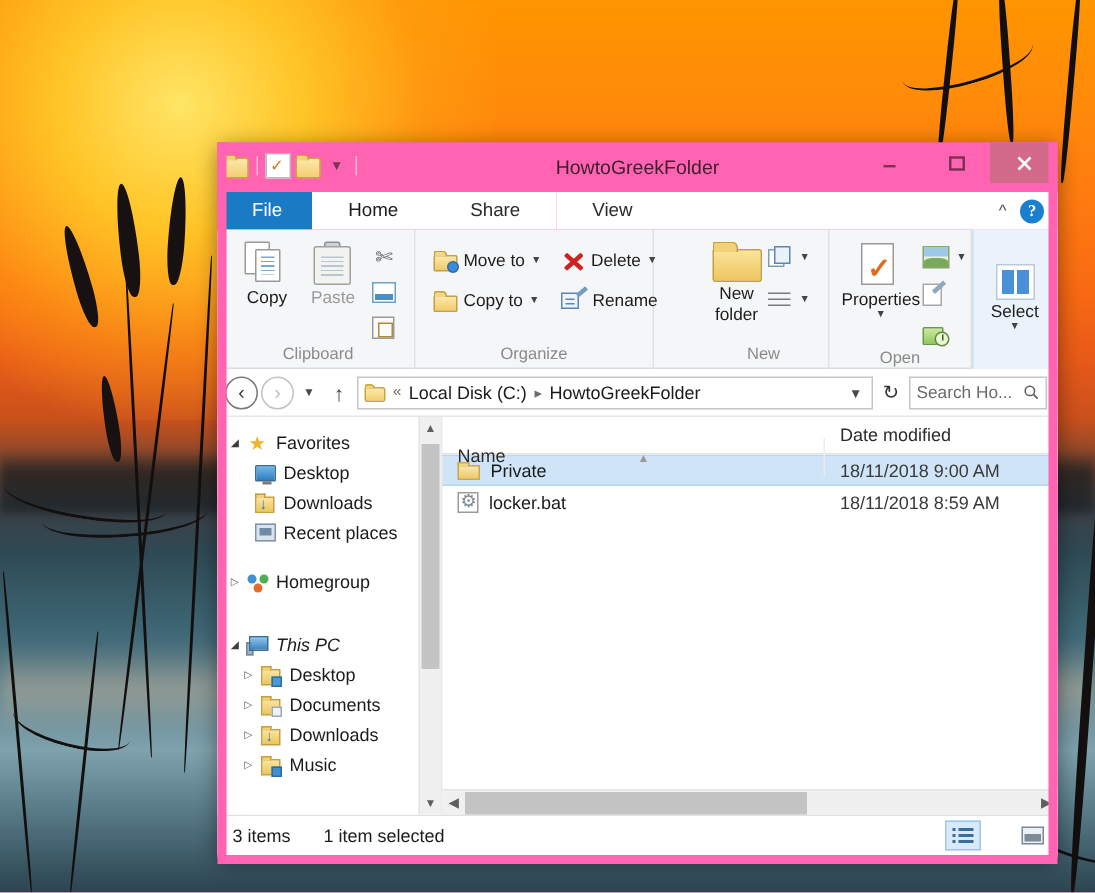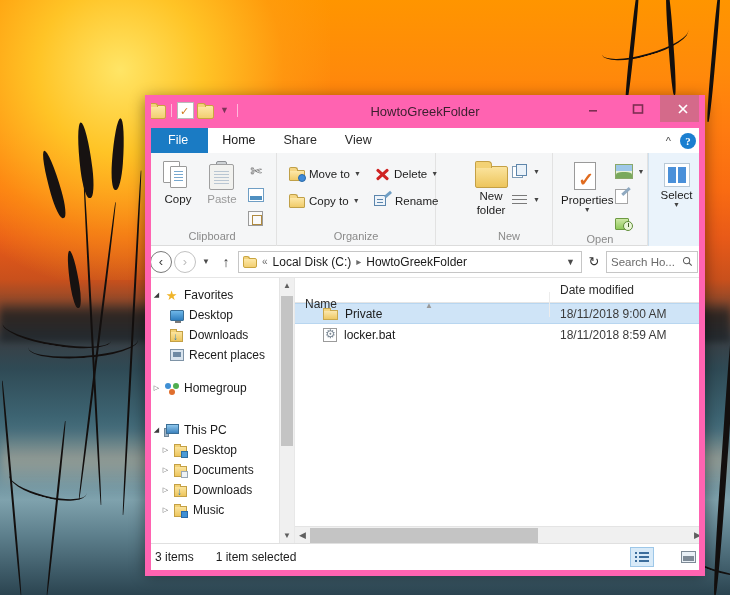--- a/index.html
+++ b/index.html
@@ -129,21 +129,21 @@
   
   #tabstrip {
     position: relative;
     height: 25px;
     background: #ff63b1;
     padding-left: 3px;
     display: flex; align-items: flex-end;
   }
   .tab {
     height: 25px; line-height: 25px;
-    padding: 0 14px;
+    padding: 0 24px;
     font-size: 12.5px;
     color: #1b1b1b;
   }
   .tab.file {
     background: #1a7bc4; color: #ffffff;
     padding: 0 20px;
   }
   .tab.active { background: #ffffff; color: #1b1b1b; }
   .tab.plain { background: #ffffff; color: #2a2a2a; }
   #tabstrip-filler { flex: 1; background: #ffffff; height: 25px; }
@@ -422,21 +422,21 @@
   #sortmark {
     position: absolute; left: 130px; top: 1px;
     font-size: 8px; color: #999;
   }
   #rows { flex: 1; }
   .row {
     height: 21px; display: flex; align-items: center;
     font-size: 12px; color: #1b1b1b;
   }
   .row.selected { background: #cfe4f7; border-top:1px solid #b8d6f0; border-bottom:1px solid #b8d6f0; }
-  .row .cname { width: 255px; display:flex; align-items:center; gap:7px; padding-left:28px; }
+  .row .cname { width: 255px; display:flex; align-items:center; gap:7px; padding-left:10px; }
   .row .cdate { flex: 1; padding-left: 10px; color: #3a3a3a; }
   .ico-row-folder { width: 15px; height: 13px; position: relative; flex:0 0 15px; }
   .ico-row-folder .fb{ position:absolute; left:0; bottom:0; right:0; top:22%;
     background:linear-gradient(to bottom,#fbe7ad,#eec965); border:1px solid #c9a84d; }
   .ico-row-folder .ft{ position:absolute; left:0; top:4%; width:52%; height:26%;
     background:#f5d67f; border:1px solid #c9a84d; border-bottom:none; }
   .ico-row-bat { width: 14px; height: 14px; position: relative; flex:0 0 14px;
     background:#ffffff; border:1px solid #9b9b9b; }
   .ico-row-bat::after{
     content:"\2699"; position:absolute; left:1px; top:-2px;
@@ -697,21 +697,21 @@
                   <span class="fb"></span>
                   <span class="cl"></span>
                 </span>
             </div>
           </div>
         </div>
         <div class="rgroup-label">Open</div>
       </div>
 
       <div class="rgroup selgroup" style="width:57px;">
-        <div class="rgroup-body" style="justify-content:flex-start; padding-top:7px;">
+        <div class="rgroup-body" style="justify-content:flex-start; padding-top:20px;">
           <div class="big-btn" style="width:50px;">
             <span class="ico-select">
               <span class="q q1"></span>
                 <span class="q q2"></span>
                 <span class="q q3"></span>
                 <span class="q q4"></span>
             </span>
             <span class="lbl">Select</span>
             <span class="caret">▼</span>
           </div>
@@ -809,21 +809,21 @@
           <div class="nav-spacer" style="height:22px;"></div>
 
           <div class="nav-item" style="padding-left:5px;">
             <span class="tri open">◢</span>
             <span class="ni">
                 <span class="i-pc">
                   <span class="base"></span>
                   <span class="scr"></span>
                 </span>
               </span>
-            <span style="padding-left:4px;">This PC</span>
+            <span style="padding-left:4px;font-style:italic;">This PC</span>
           </div>
 
           <div class="nav-item" style="padding-left:14px;">
             <span class="tri">▷</span>
             <span class="ni">
                 <span class="i-folder-generic">
                   <span class="fb"></span>
                   <span class="ft"></span>
                   <span class="ov ov-desktop"></span>
                 </span>

